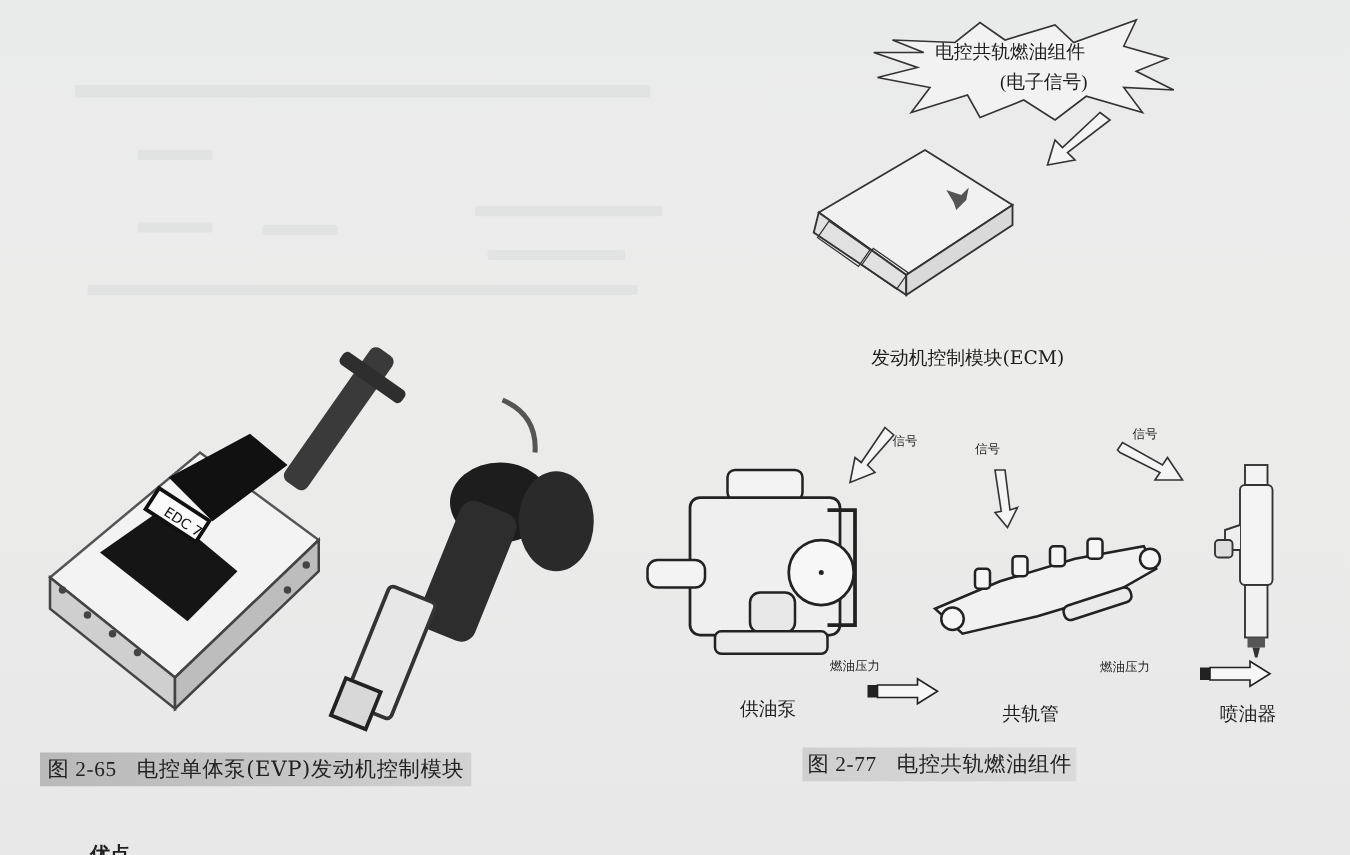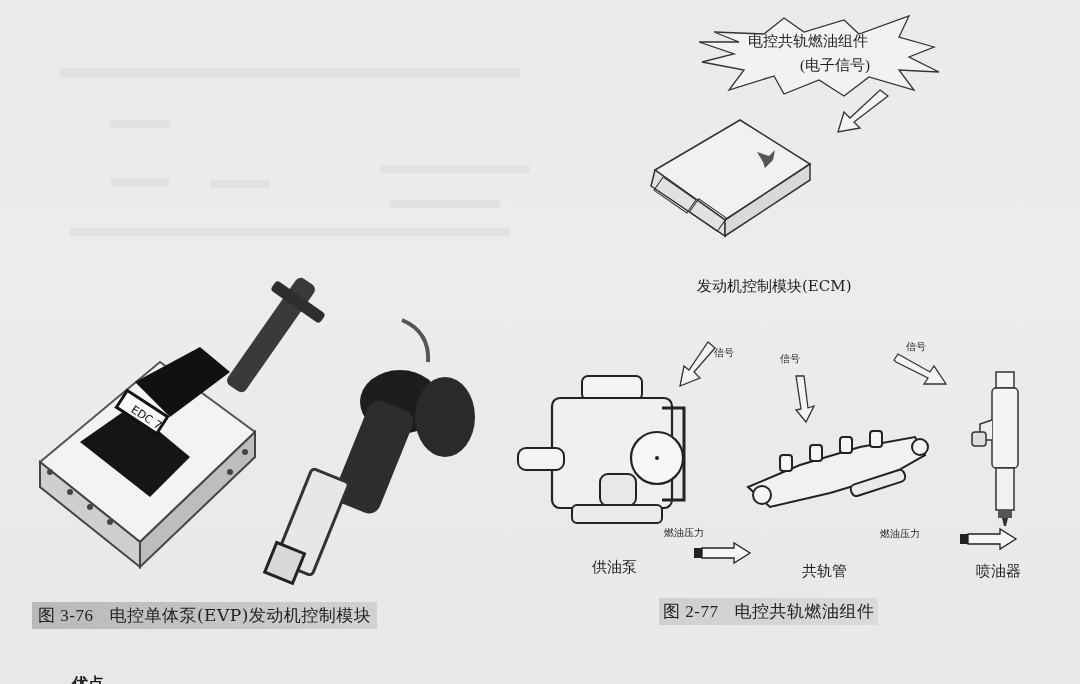--- a/index.html
+++ b/index.html
@@ -9,21 +9,21 @@
     font-family: "DejaVu Serif", "Liberation Serif", serif;
     color:#2a2a2a;
   }
   .bleed { position:absolute; background:#d9dada; opacity:.55; border-radius:2px; }
   .caption {
     position:absolute; font-family:"DejaVu Serif","Liberation Serif",serif;
     font-size:17px; color:#222; white-space:nowrap; letter-spacing:0.5px;
   }
   .caption .num { font-family:"Liberation Serif","DejaVu Serif",serif; font-size:17px; margin-right:16px; }
   .cap-left { left:32px; top:602px; background:linear-gradient(90deg,#b9b9b9 0%,#c6c6c6 60%,#d2d2d2 100%); padding:2px 6px; }
-  .cap-right { left:642px; top:598px; background:linear-gradient(90deg,#cfcfcf,#dadada); padding:2px 4px;margin-left:17px; }
+  .cap-right { left:642px; top:598px; background:linear-gradient(90deg,#cfcfcf,#dadada); padding:2px 4px; }
   .label { position:absolute; font-size:15px; color:#1e1e1e; white-space:nowrap; }
   .label-sm { font-size:10px; }
   .ecm-label { left:697px; top:276px; font-size:15px; line-height:20px; text-align:right; }
   svg { position:absolute; overflow:visible; }
 </style>
 </head>
 <body>
 
 <div class="bleed" style="left:60px;top:68px;width:460px;height:10px;"></div>
 <div class="bleed" style="left:110px;top:120px;width:60px;height:8px;"></div>
@@ -62,21 +62,21 @@
   <g>
     <ellipse cx="370" cy="140" rx="40" ry="32" fill="#1d1d1d"></ellipse>
     <ellipse cx="415" cy="155" rx="30" ry="40" fill="#2a2a2a"></ellipse>
     <rect x="320" y="140" width="48" height="110" rx="12" fill="#2d2d2d" transform="rotate(22 344 195)"></rect>
     <rect x="262" y="210" width="40" height="100" rx="4" fill="#e7e7e7" stroke="#333" stroke-width="3" transform="rotate(22 282 260)"></rect>
     <rect x="240" y="285" width="30" height="32" fill="#d8d8d8" stroke="#222" stroke-width="3" transform="rotate(22 255 300)"></rect>
   </g>
 </svg>
 
 <div class="caption cap-left">
-  <span class="num">图 3-76</span><span>电控单体泵(EVP)发动机控制模块</span>
+  <span class="num">图 2-65</span><span>电控单体泵(EVP)发动机控制模块</span>
 </div>
 
 <div class="label" style="left:72px;top:674px;font-size:16px;font-weight:bold;">优点</div>
 
 <svg width="260" height="90" style="left:694px;top:12px;" viewBox="0 0 260 90">
   <polygon fill="#f2f2f2" stroke="#333" stroke-width="1.3" points="20,20 70,22 90,6 110,20 150,8 165,22 215,4 205,25 240,35 215,45 245,60 205,58 220,78 175,65 150,84 125,68 90,82 80,64 35,78 50,58 8,50 40,42 5,30 45,30"></polygon>
 </svg>
 <div class="label" style="left:748px;top:32px;">电控共轨燃油组件</div>
 <div class="label" style="left:800px;top:56px;font-family:Liberation Serif, serif;">(电子信号)</div>
 

